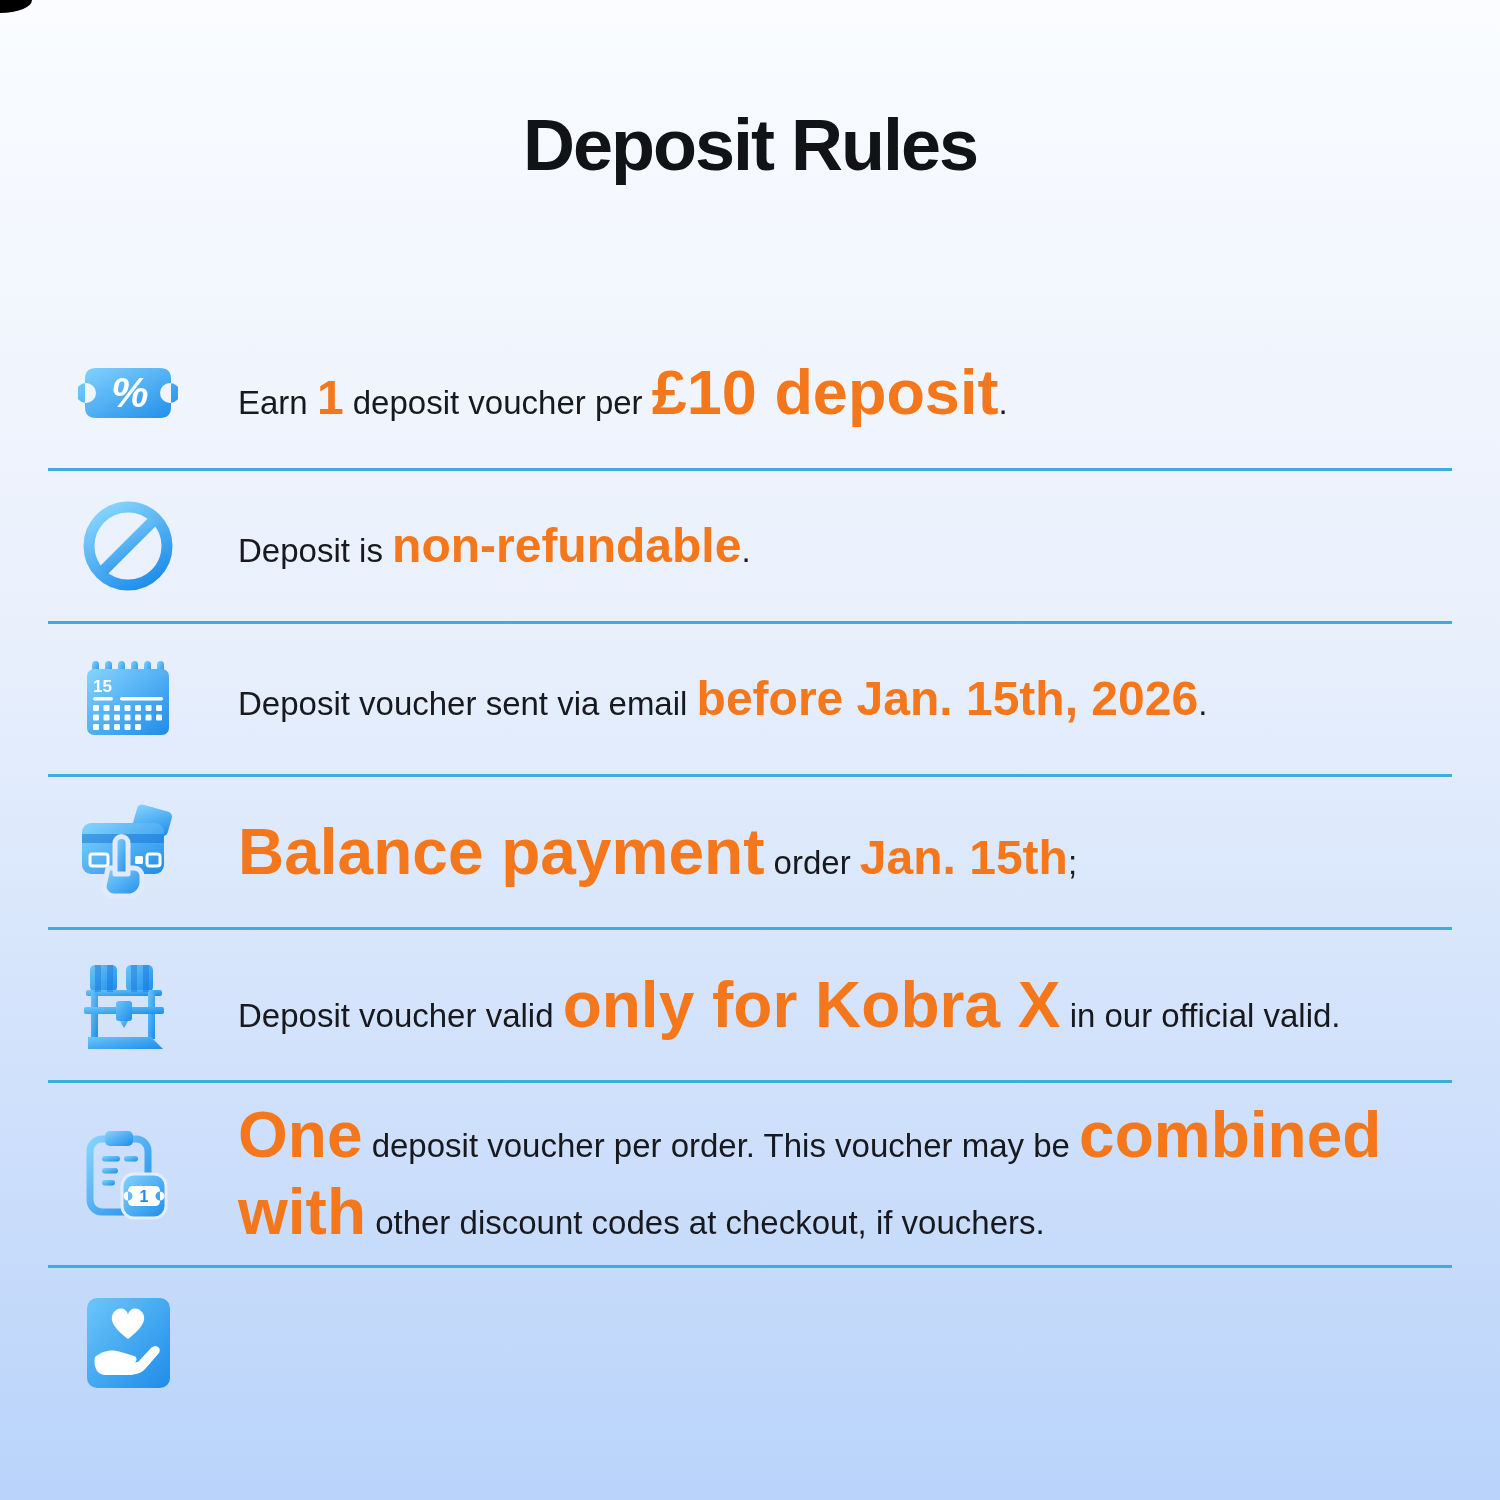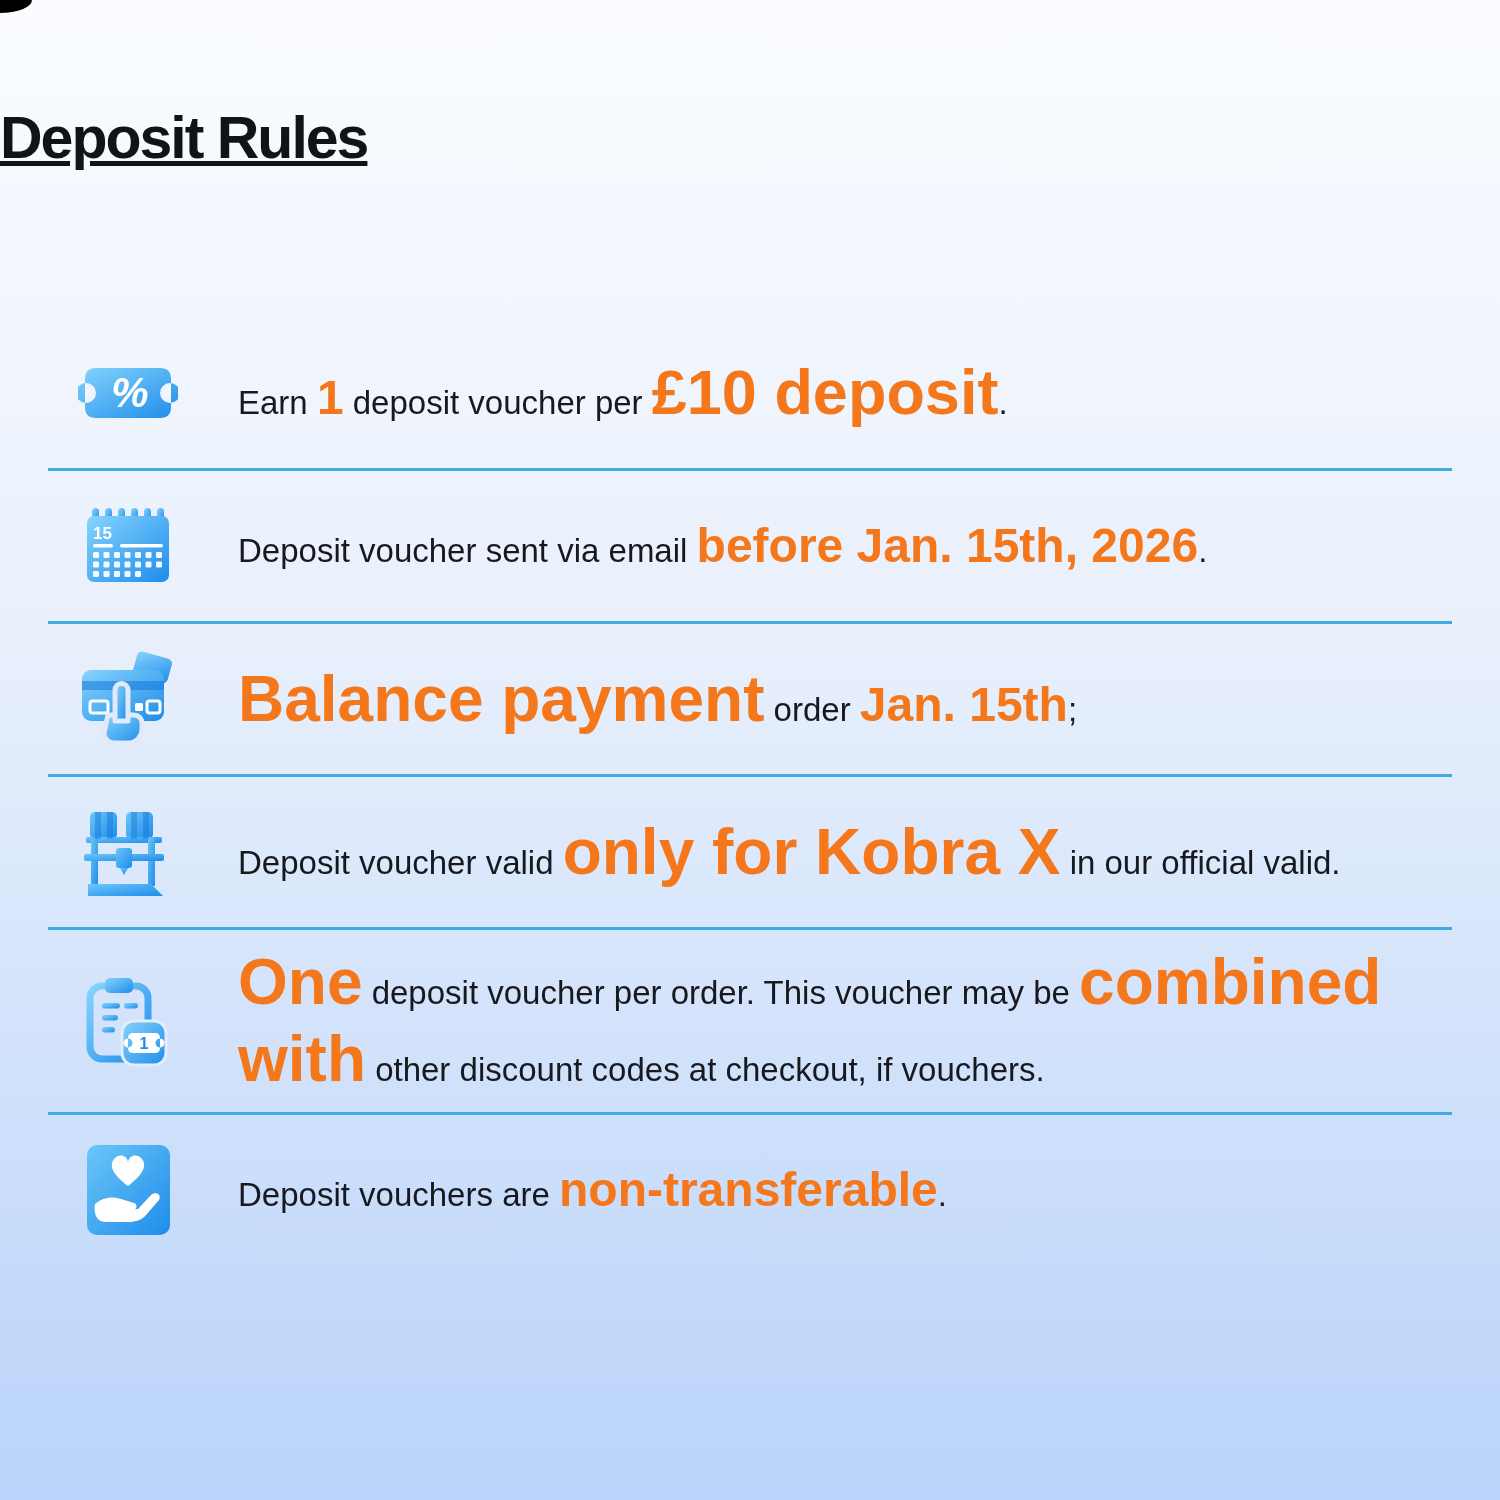--- a/index.html
+++ b/index.html
@@ -9,23 +9,23 @@
     background:linear-gradient(180deg,#fafcff 0%,#e9f0fc 42%,#b9d3fa 100%);
     font-family:"Liberation Sans",sans-serif;
     overflow:hidden;
   }
   .corner{
     position:absolute;top:0;left:0;width:32px;height:13px;
     background:#000;border-bottom-right-radius:100% 100%;
   }
   .title{
     margin:0;padding-top:104px;height:100px;
-    font-size:59px;font-weight:800;letter-spacing:-2px;
+    text-align:center;
+    font-size:72px;font-weight:800;letter-spacing:-2px;
     color:#121316;
-    text-decoration:underline;
   }
   .rules{margin:114px 48px 0;}
   .rule{
     display:flex;align-items:center;
     min-height:150px;
     border-bottom:3px solid #3EACDF;
   }
   .rule:last-child{border-bottom:none;}
   .rule-icon{flex:0 0 100px;height:100px;margin-left:30px;margin-right:44px;}
   .rule-icon svg{width:100%;height:100%;display:block;}
@@ -57,20 +57,35 @@
                 <stop offset="1" stop-color="#1E8CEA"></stop>
     </linearGradient>
             </defs>
     <path fill="url(#g1)" fill-rule="evenodd" d="M18 25 H82 Q93 25 93 36 V64 Q93 75 82 75 H18 Q7 75 7 64 V36 Q7 25 18 25 Z
          M18 50 a10 10 0 0 1 -20 0 a10 10 0 0 1 20 0 Z
          M102 50 a10 10 0 0 1 -20 0 a10 10 0 0 1 20 0 Z"></path>
     <text x="52" y="64" text-anchor="middle" font-size="42" font-weight="bold" font-style="italic" font-family="Liberation Sans, sans-serif" fill="#ffffff">%</text>
   </svg>
         </div>
         <div class="rule-text"><span class="seg-n">Earn </span><span class="seg-a1">1</span><span class="seg-n"> deposit voucher per </span><span class="seg-a3">£10 deposit</span><span class="seg-n">.</span></div>
+      </div>
+      <div class="rule">
+        <div class="rule-icon">
+          <svg viewBox="0 0 100 100" xmlns="http://www.w3.org/2000/svg">
+    <defs>
+              <linearGradient id="g2" x1="0.2" y1="0" x2="0.8" y2="1">
+      <stop offset="0" stop-color="#86D4FD"></stop>
+                <stop offset="1" stop-color="#1E8CEA"></stop>
+    </linearGradient>
+            </defs>
+    <circle cx="50" cy="50" r="39" fill="none" stroke="url(#g2)" stroke-width="11"></circle>
+    <line x1="25" y1="75" x2="75" y2="25" stroke="url(#g2)" stroke-width="11"></line>
+  </svg>
+        </div>
+        <div class="rule-text"><span class="seg-n">Deposit is </span><span class="seg-a1">non-refundable</span><span class="seg-n">.</span></div>
       </div>
       <div class="rule">
         <div class="rule-icon">
           <svg viewBox="0 0 100 100" xmlns="http://www.w3.org/2000/svg">
     <defs>
               <linearGradient id="g3" x1="0" y1="0" x2="1" y2="1">
       <stop offset="0" stop-color="#86D4FD"></stop>
                 <stop offset="1" stop-color="#1E8CEA"></stop>
     </linearGradient>
             </defs>
@@ -199,16 +214,15 @@
               <linearGradient id="g7" x1="0" y1="0" x2="1" y2="1">
       <stop offset="0" stop-color="#6CC6F8"></stop>
                 <stop offset="1" stop-color="#1E8CEA"></stop>
     </linearGradient>
             </defs>
     <rect x="9" y="5" width="83" height="90" rx="10" fill="url(#g7)"></rect>
     <path fill="#ffffff" d="M50 46 C37 36 30 27 36 19 C41 13 49 15 50 22 C51 15 59 13 64 19 C70 27 63 36 50 46 Z"></path>
     <path fill="#ffffff" d="M17 64 C25 57 35 56 43 59 L56 63 C60 64 59 70 55 70 L41 71 L60 69 L73 55 C77 51 84 54 81 60 L68 75 C64 80 57 82 51 82 L27 82 C19 82 15 73 17 64 Z"></path>
   </svg>
         </div>
-        <div class="rule-text"><span class="seg-n">Deposit vouchers are </span><span class="seg-a1">non-transferable</span><span class="seg-n">.</span></div>
       </div>
     </main>
 </div>
 
 </body></html>

